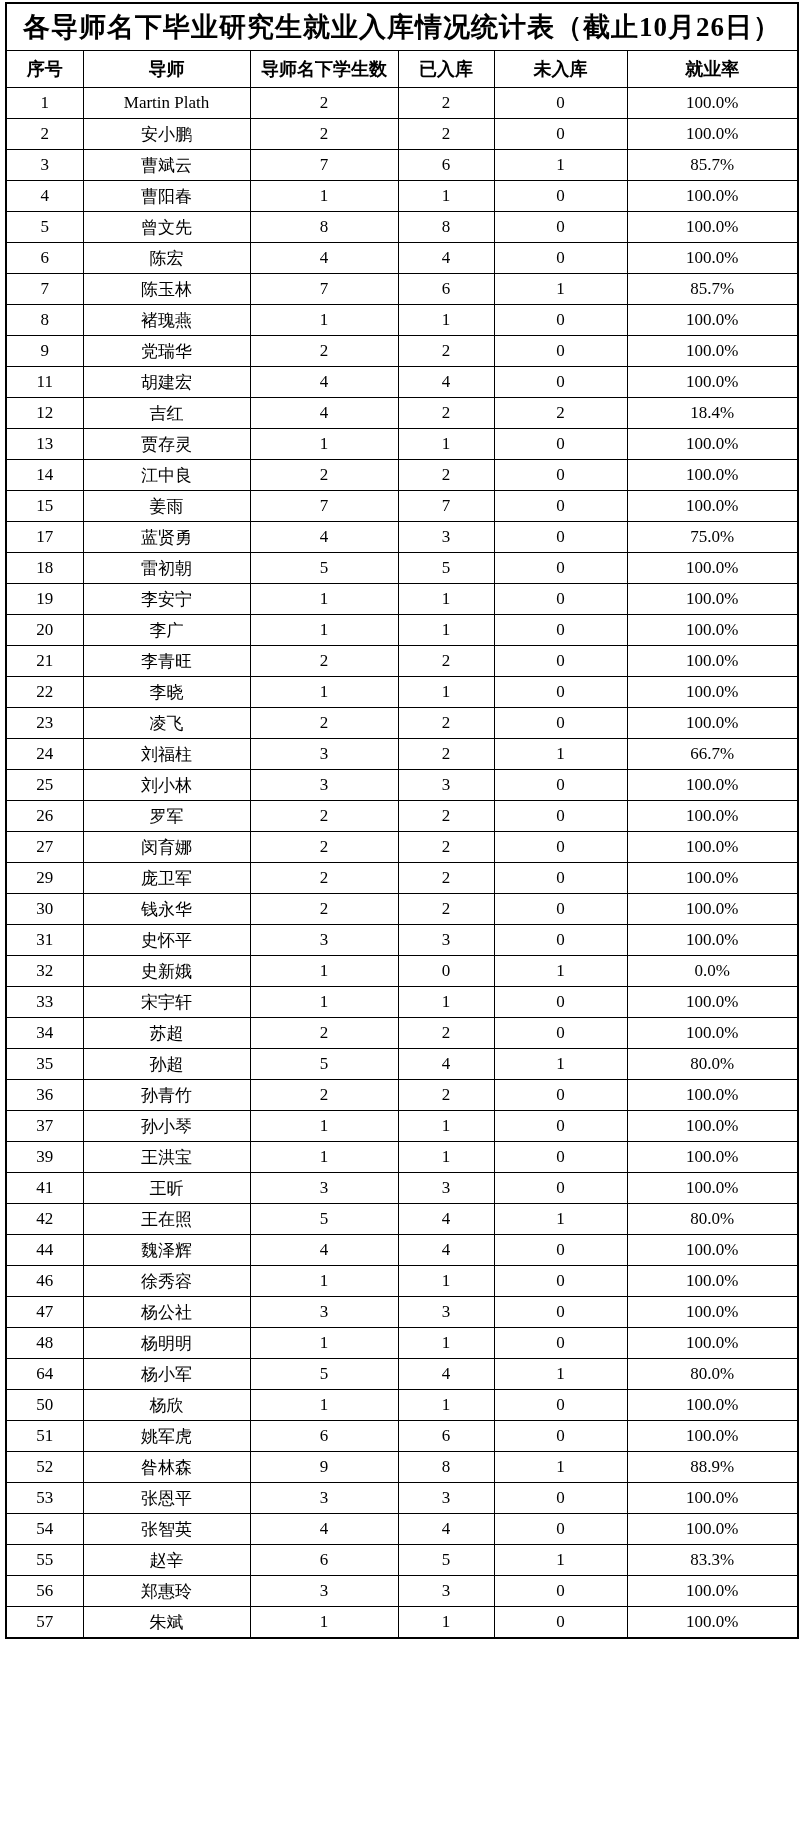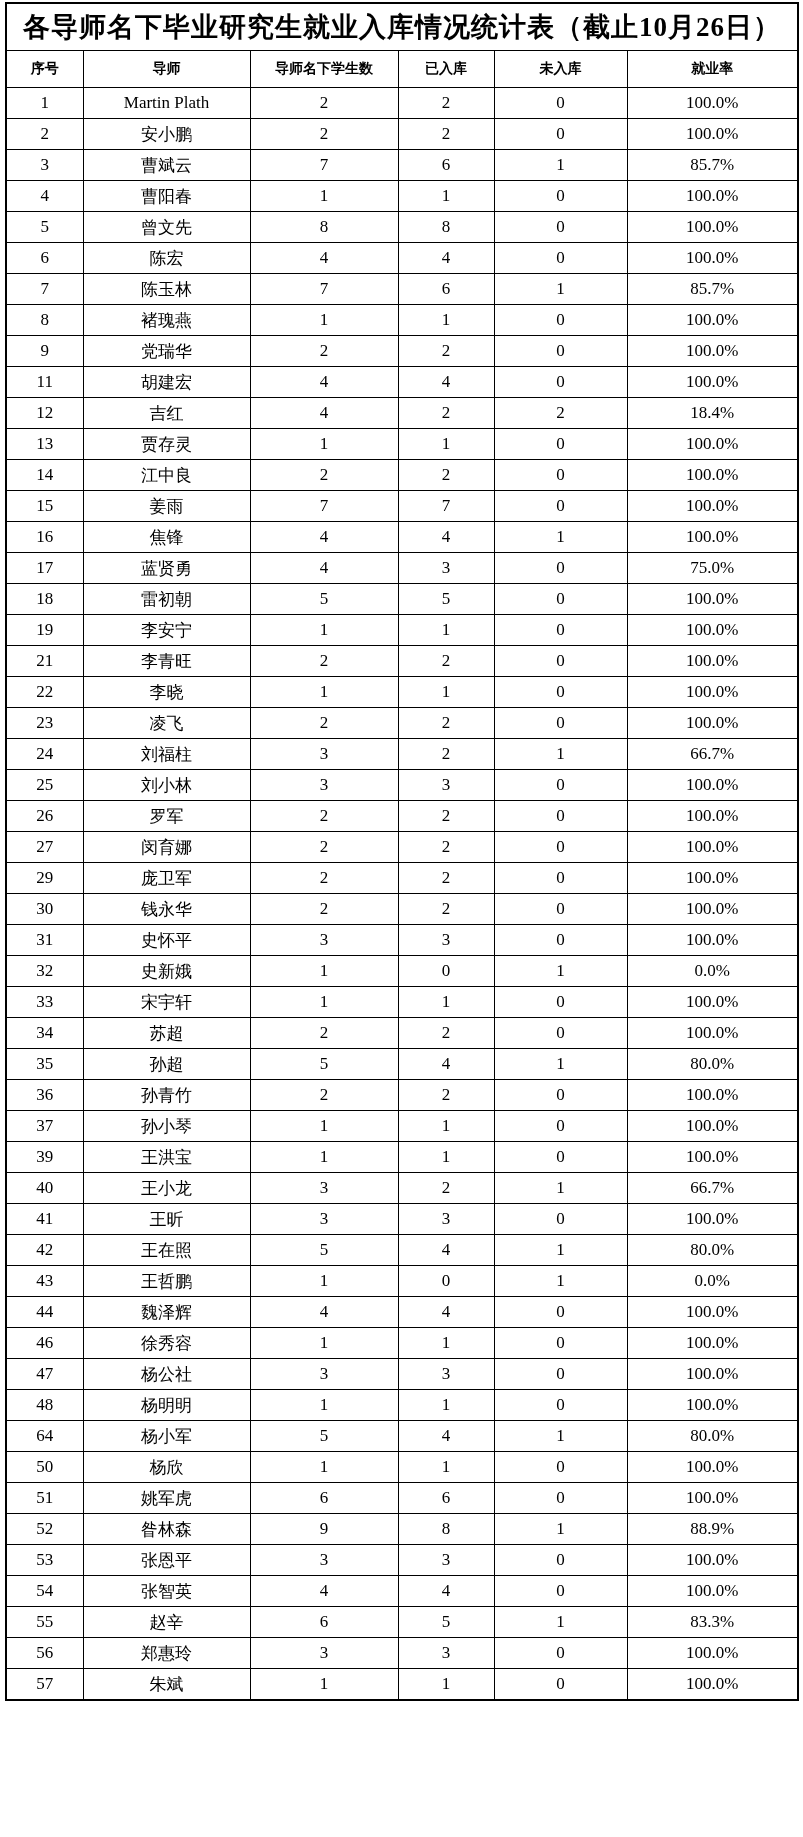--- a/index.html
+++ b/index.html
@@ -41,21 +41,21 @@
     white-space: nowrap;
   }
   tr.title-row th {
     height: 46px;
     font-size: 27px;
     font-weight: bold;
     letter-spacing: 1px;
   }
   tr.header-row th {
     height: 36px;
-    font-size: 14px;
+    font-size: 18px;
     font-weight: bold;
     font-family: Liberation Mono, monospace;
   }
   tbody td {
     height: 30px;
     font-size: 17px;
     font-weight: normal;
   }
 </style>
 </head>
@@ -191,28 +191,20 @@
         </tr>
         <tr>
           <td>15</td>
           <td>姜雨</td>
           <td>7</td>
           <td>7</td>
           <td>0</td>
           <td>100.0%</td>
         </tr>
         <tr>
-          <td>16</td>
-          <td>焦锋</td>
-          <td>4</td>
-          <td>4</td>
-          <td>1</td>
-          <td>100.0%</td>
-        </tr>
-        <tr>
           <td>17</td>
           <td>蓝贤勇</td>
           <td>4</td>
           <td>3</td>
           <td>0</td>
           <td>75.0%</td>
         </tr>
         <tr>
           <td>18</td>
           <td>雷初朝</td>
@@ -223,20 +215,28 @@
         </tr>
         <tr>
           <td>19</td>
           <td>李安宁</td>
           <td>1</td>
           <td>1</td>
           <td>0</td>
           <td>100.0%</td>
         </tr>
         <tr>
+          <td>20</td>
+          <td>李广</td>
+          <td>1</td>
+          <td>1</td>
+          <td>0</td>
+          <td>100.0%</td>
+        </tr>
+        <tr>
           <td>21</td>
           <td>李青旺</td>
           <td>2</td>
           <td>2</td>
           <td>0</td>
           <td>100.0%</td>
         </tr>
         <tr>
           <td>22</td>
           <td>李晓</td>
@@ -359,50 +359,34 @@
         </tr>
         <tr>
           <td>39</td>
           <td>王洪宝</td>
           <td>1</td>
           <td>1</td>
           <td>0</td>
           <td>100.0%</td>
         </tr>
         <tr>
-          <td>40</td>
-          <td>王小龙</td>
-          <td>3</td>
-          <td>2</td>
-          <td>1</td>
-          <td>66.7%</td>
-        </tr>
-        <tr>
           <td>41</td>
           <td>王昕</td>
           <td>3</td>
           <td>3</td>
           <td>0</td>
           <td>100.0%</td>
         </tr>
         <tr>
           <td>42</td>
           <td>王在照</td>
           <td>5</td>
           <td>4</td>
           <td>1</td>
           <td>80.0%</td>
-        </tr>
-        <tr>
-          <td>43</td>
-          <td>王哲鹏</td>
-          <td>1</td>
-          <td>0</td>
-          <td>1</td>
-          <td>0.0%</td>
         </tr>
         <tr>
           <td>44</td>
           <td>魏泽辉</td>
           <td>4</td>
           <td>4</td>
           <td>0</td>
           <td>100.0%</td>
         </tr>
         <tr>

